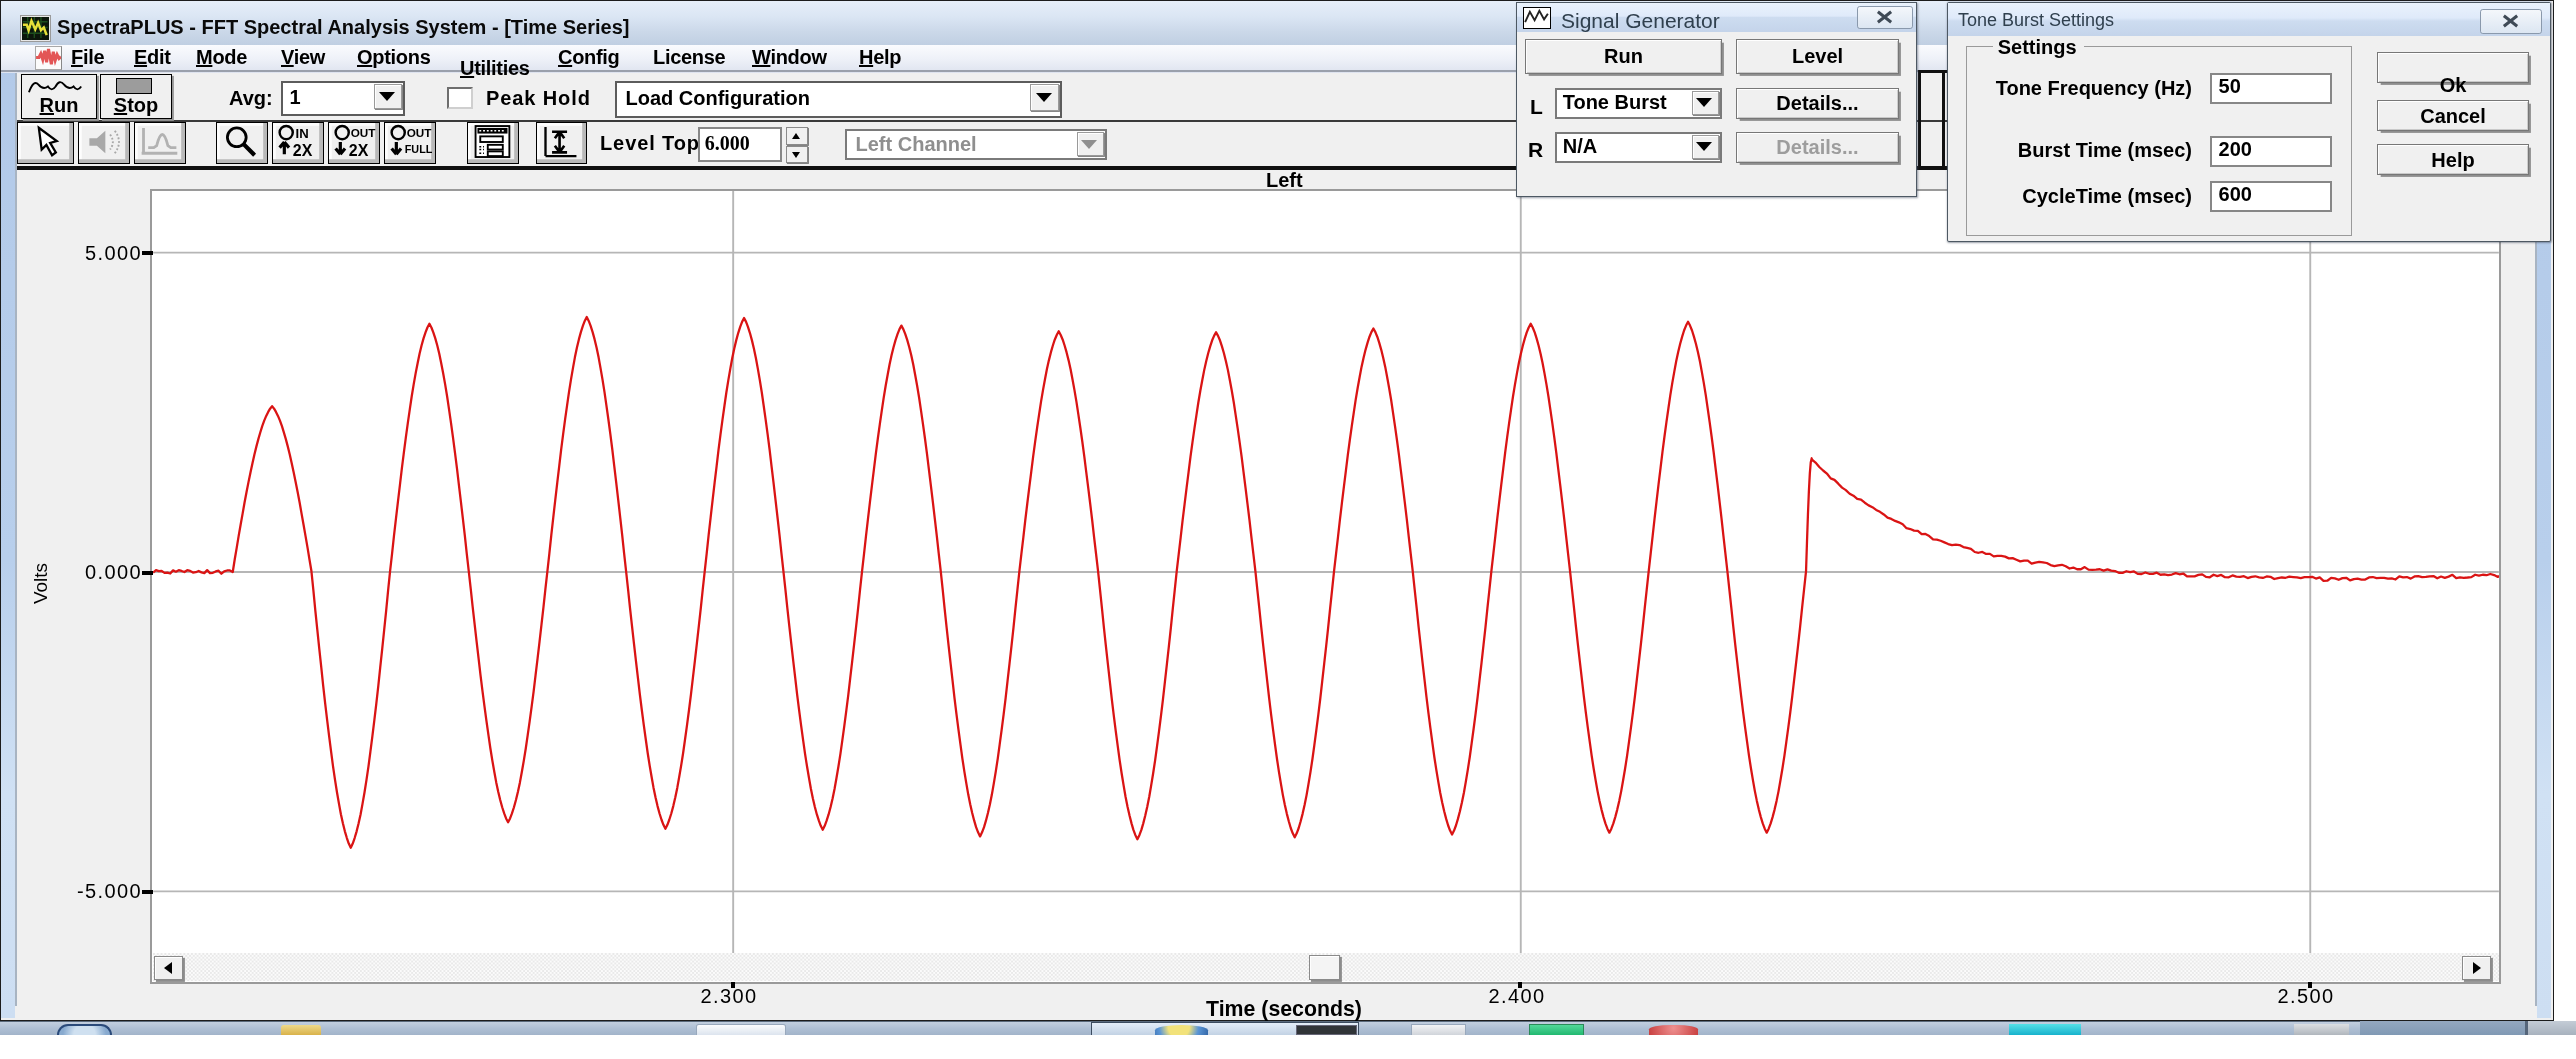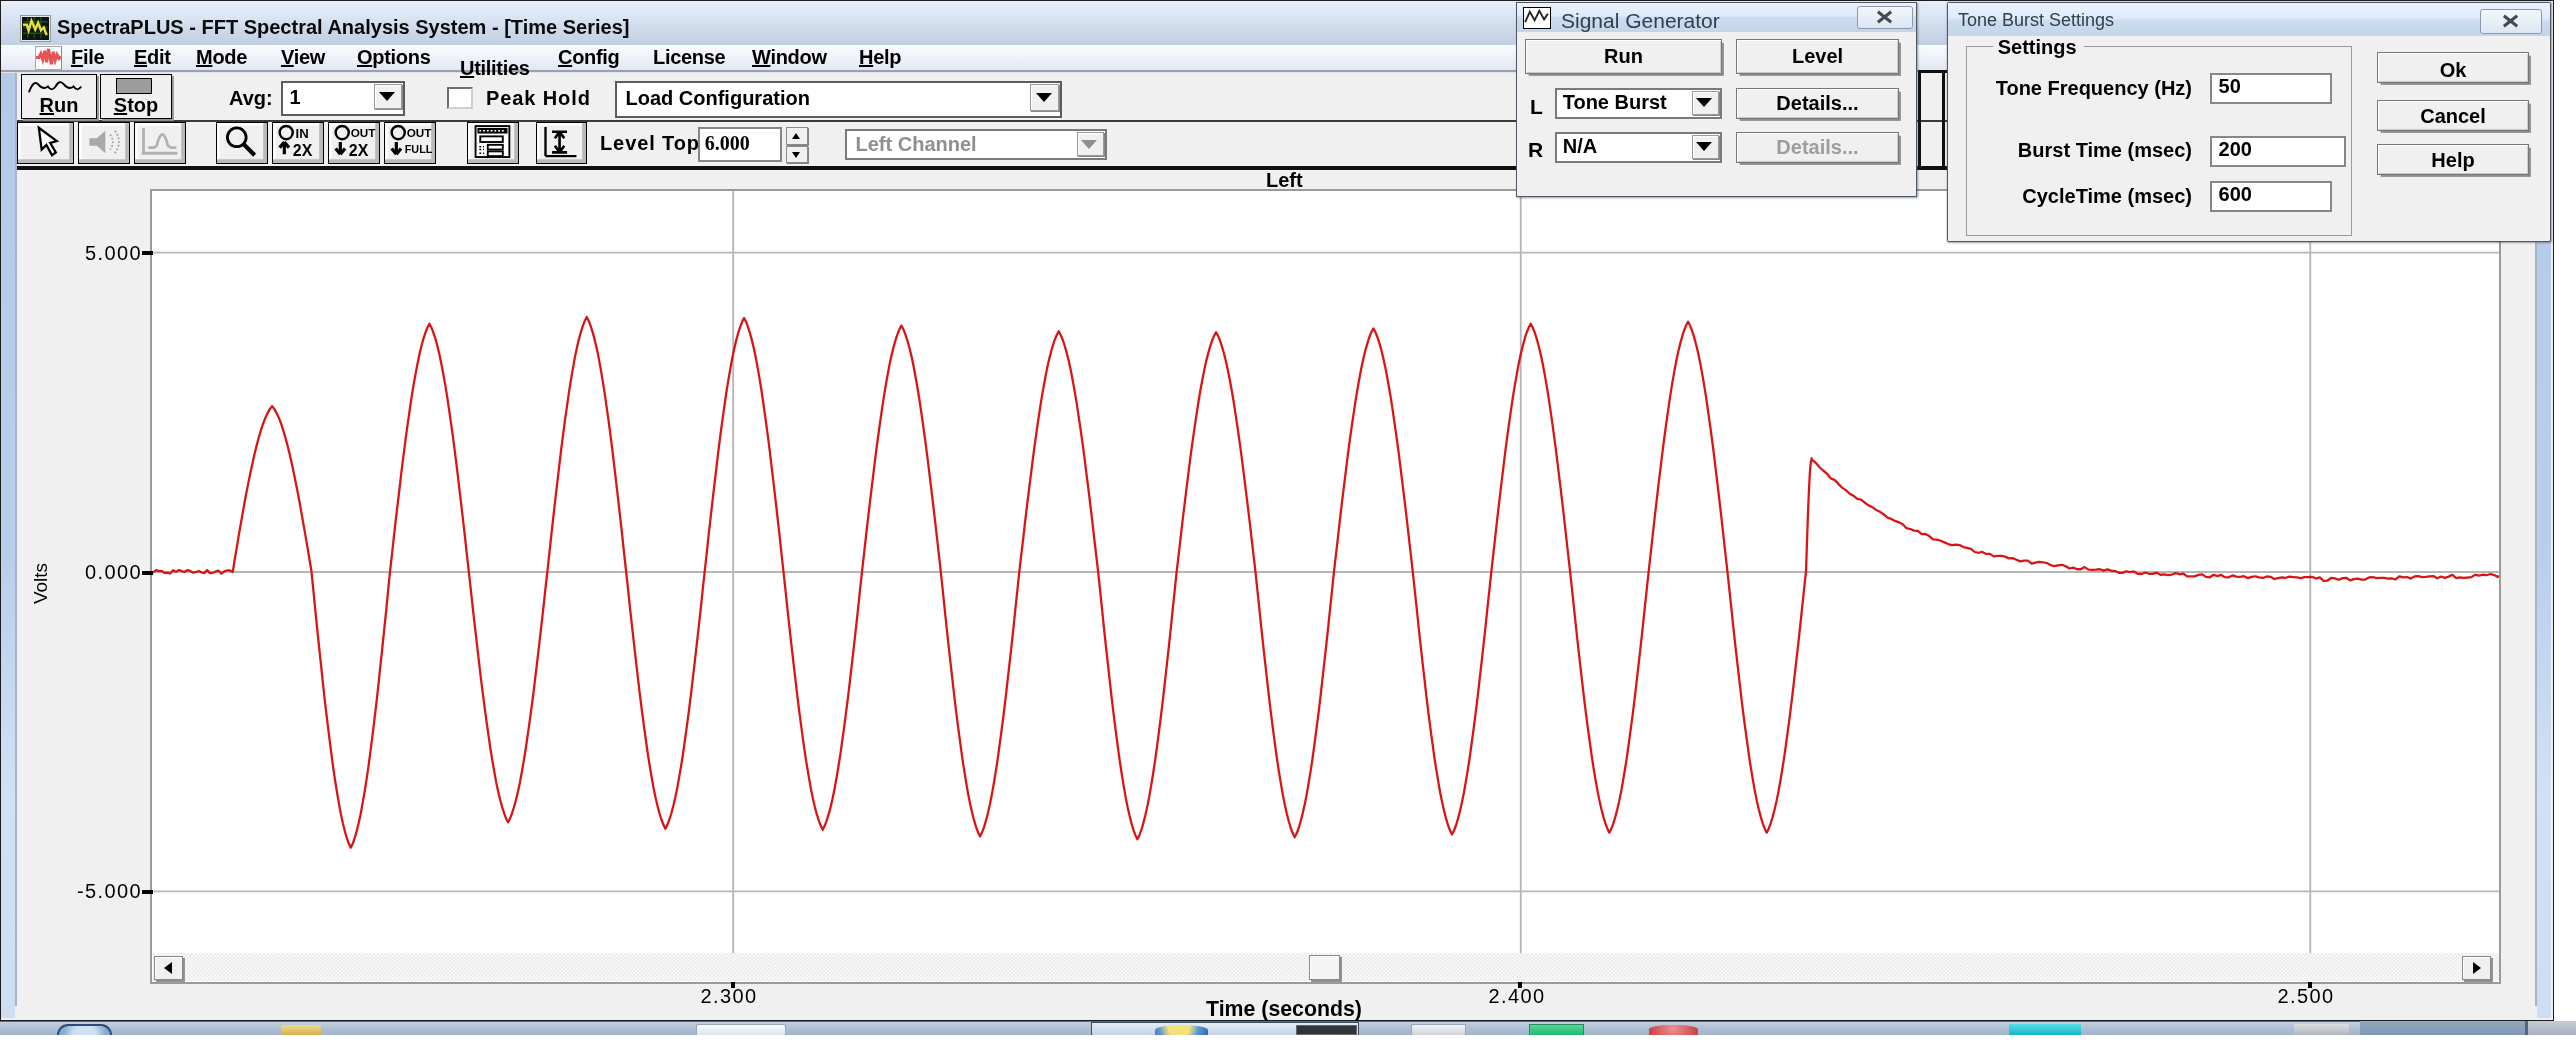--- a/index.html
+++ b/index.html
@@ -234,18 +234,18 @@
 <div style="position:absolute;left:1948px;top:2.8px;width:602px;height:33px;background:linear-gradient(180deg,#eaf2fc 0%,#dfeafa 45%,#cddcf0 55%,#c4d4ea 100%);"></div>
 <div style="position:absolute;left:1958px;top:9.5px;width:379px;height:23px;font-size:18px;color:#30404e;">Tone Burst Settings</div>
 <div style="position:absolute;left:2480px;top:8.5px;width:62px;height:25px;background:linear-gradient(180deg,#f4f7fb,#dce6f2);border:0.9px solid #8a99ac;border-radius:2.8px;"><svg width="60" height="23" viewBox="0 0 63 24">
       <path d="M24 6 L38 17 M38 6 L24 17" stroke="#3f4a56" stroke-width="3.2"></path>
     </svg></div>
 <div style="position:absolute;left:1966px;top:46px;width:386px;height:190px;border:1.9px solid #9a9a9a;"></div>
 <div style="position:absolute;left:1979px;top:36px;width:91px;height:23px;background:#f0f0f0;font-size:20px;font-weight:bold;padding:0 4.7px;margin-left:14px;">Settings</div>
 <div style="position:absolute;left:1966px;top:77px;width:226px;height:23px;font-size:20px;font-weight:bold;text-align:right;">Tone Frequency (Hz)</div>
 <div class="input" style="position:absolute;left:2210px;top:73px;width:122px;height:31px;">50</div>
 <div style="position:absolute;left:1966px;top:139px;width:226px;height:23px;font-size:20px;font-weight:bold;text-align:right;">Burst Time (msec)</div>
-<div class="input" style="position:absolute;left:2210px;top:136px;width:136px;height:31px;">200</div>
+<div class="input" style="position:absolute;left:2210px;top:136px;width:122px;height:31px;">200</div>
 <div style="position:absolute;left:1966px;top:185px;width:226px;height:23px;font-size:20px;font-weight:bold;text-align:right;">CycleTime (msec)</div>
 <div class="input" style="position:absolute;left:2210px;top:181px;width:122px;height:31px;">600</div>
-<div class="dbtn" style="position:absolute;left:2377px;top:52px;width:152px;height:31px;padding-top:6px;">Ok</div>
+<div class="dbtn" style="position:absolute;left:2377px;top:52px;width:152px;height:31px;padding-top:21px;">Ok</div>
 <div class="dbtn" style="position:absolute;left:2377px;top:100px;width:152px;height:31px;padding-top:3.8px;">Cancel</div>
 <div class="dbtn" style="position:absolute;left:2377px;top:144px;width:152px;height:31px;padding-top:3.8px;">Help</div>
 
 </body></html>

